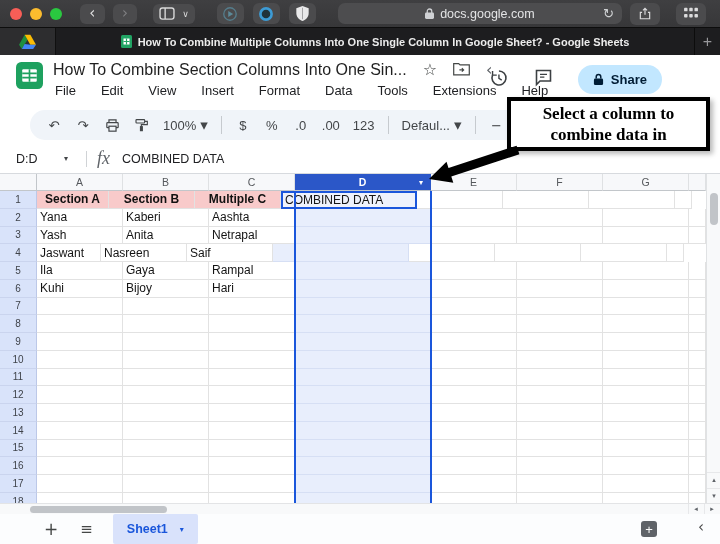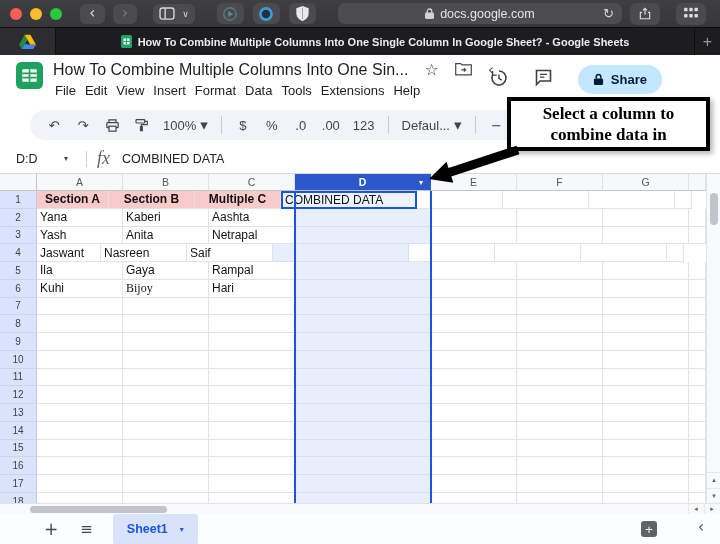--- a/index.html
+++ b/index.html
@@ -24,21 +24,21 @@
   #pinned-tab{width:56px;background:#2d2d2f;border-right:1px solid #101010;display:flex;align-items:center;justify-content:center}
   #active-tab{flex:1;display:flex;align-items:center;justify-content:center;gap:6px;color:#ececec;font-size:11px;font-weight:600;white-space:nowrap;overflow:hidden}
   #newtab{width:26px;border-left:1px solid #0c0c0c;color:#97979b;display:flex;align-items:center;justify-content:center;font-size:16px}
   
   #sheethead{position:absolute;top:55px;left:0;width:720px;height:51px;background:#fff;display:flex}
   #sheets-logo{margin:7px 10px 0 16px}
   #head-mid{padding-top:6px}
   #title-row{display:flex;align-items:center;gap:16px}
   #doc-title{font-size:16px;color:#1f1f1f}
   .title-ico{color:#444746;font-size:16px;line-height:1}
-  #menu-row{display:flex;gap:5px;margin-top:3px;font-size:13px;color:#202124}
+  #menu-row{display:flex;gap:21px;margin-top:3px;font-size:13px;color:#202124}
   .menu-item{padding:1px 2px;border-radius:4px}
   #head-right{position:absolute;right:58px;top:10px;display:flex;align-items:center;gap:24px}
   #share-btn{height:29px;background:#c2e7ff;border-radius:15px;display:flex;align-items:center;gap:7px;padding:0 15px;font-size:13px;font-weight:600;color:#001d35}
   
   #toolbarrow{position:absolute;top:106px;left:0;width:720px;height:38px;background:#fff}
   #toolbar{position:absolute;left:30px;top:4px;width:678px;height:30px;background:#f0f4f9;border-radius:20px;display:flex;align-items:center;padding:0 8px 0 16px;gap:13px;font-size:13px;color:#434649}
   .tbi{display:flex;align-items:center;justify-content:center;min-width:16px}
   .tbi .glyph{font-size:15px}
   .sep{width:1px;height:18px;background:#c6cacf}
   .dd{font-size:8px;color:#434649;margin-left:4px}
@@ -170,21 +170,21 @@
 <div id="sheethead">
   <div id="sheets-logo">
     <svg width="27" height="27" viewBox="0 0 26 26">
         <rect width="26" height="26" rx="5" fill="#1ea15f"></rect>
         <rect x="6" y="7" width="14" height="12" rx="1" fill="#fff"></rect>
         <path d="M6 11h14M6 15h14M13 7v12" stroke="#1ea15f" stroke-width="1.6"></path>
       </svg>
   </div>
   <div id="head-mid">
     <div id="title-row">
-      <span id="doc-title">How To Combine Multiple Columns Into One Sin...</span>
+      <span id="doc-title">How To Combine Section Columns Into One Sin...</span>
       <span class="title-ico glyph">☆</span>
       <span class="title-ico">
         <svg width="17" height="15" viewBox="0 0 24 20" fill="none" stroke="#444746" stroke-width="1.7">
             <path d="M1 3h7l2 2h13v14H1z"></path>
             <path d="M9 12h6M12.5 9.5L15 12l-2.5 2.5"></path>
           </svg>
       </span>
       <span class="title-ico glyph" style="color:#5f6368">‹</span>
     </div>
     <div id="menu-row">
@@ -353,21 +353,21 @@
       <div class="cell" style="width: 86px;">Rampal</div>
       <div class="cell dsel" style="width: 136px;"></div>
       <div class="cell" style="width: 86px;"></div>
       <div class="cell" style="width: 86px;"></div>
       <div class="cell" style="width: 86px;"></div>
       <div class="cell" style="width: 17px;"></div>
     </div>
     <div class="grow">
       <div class="rh">6</div>
       <div class="cell" style="width: 86px;">Kuhi</div>
-      <div class="cell" style="width: 86px; font-family: Liberation Serif, serif;">Bijoy</div>
+      <div class="cell" style="width: 86px;">Bijoy</div>
       <div class="cell" style="width: 86px;">Hari</div>
       <div class="cell dsel" style="width: 136px;"></div>
       <div class="cell" style="width: 86px;"></div>
       <div class="cell" style="width: 86px;"></div>
       <div class="cell" style="width: 86px;"></div>
       <div class="cell" style="width: 17px;"></div>
     </div>
     <div class="grow">
       <div class="rh">7</div>
       <div class="cell" style="width: 86px;"></div>

